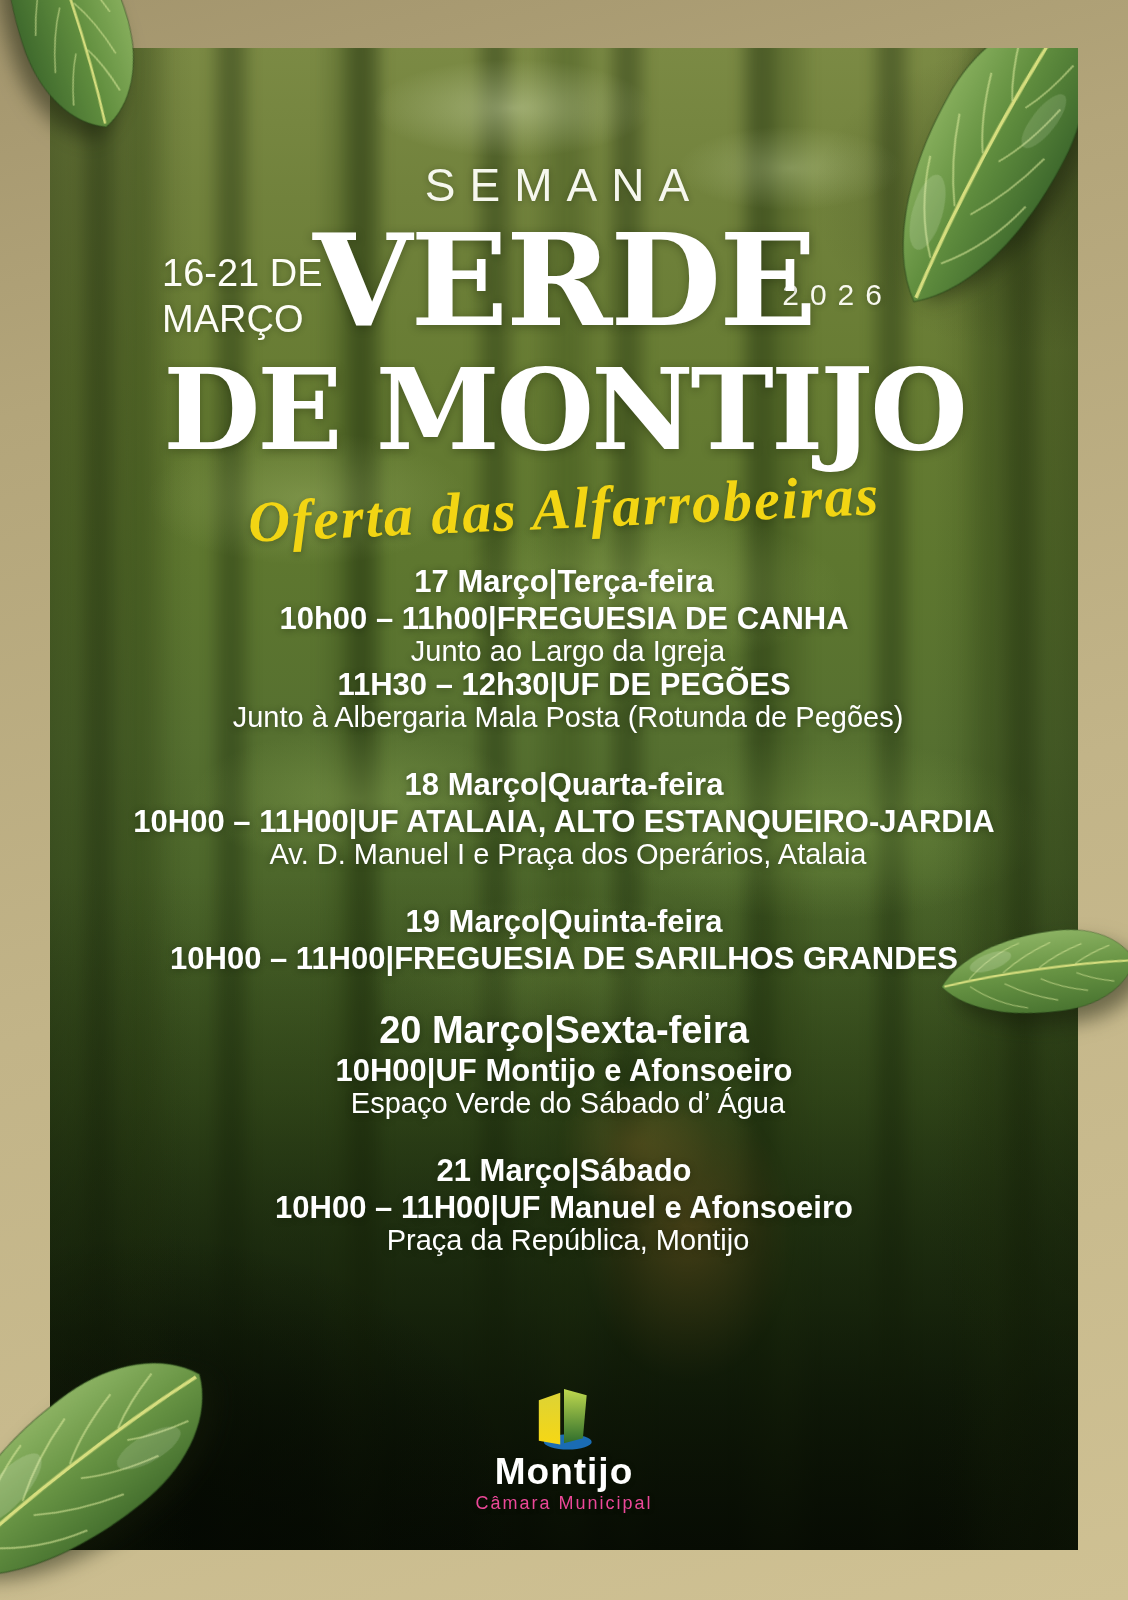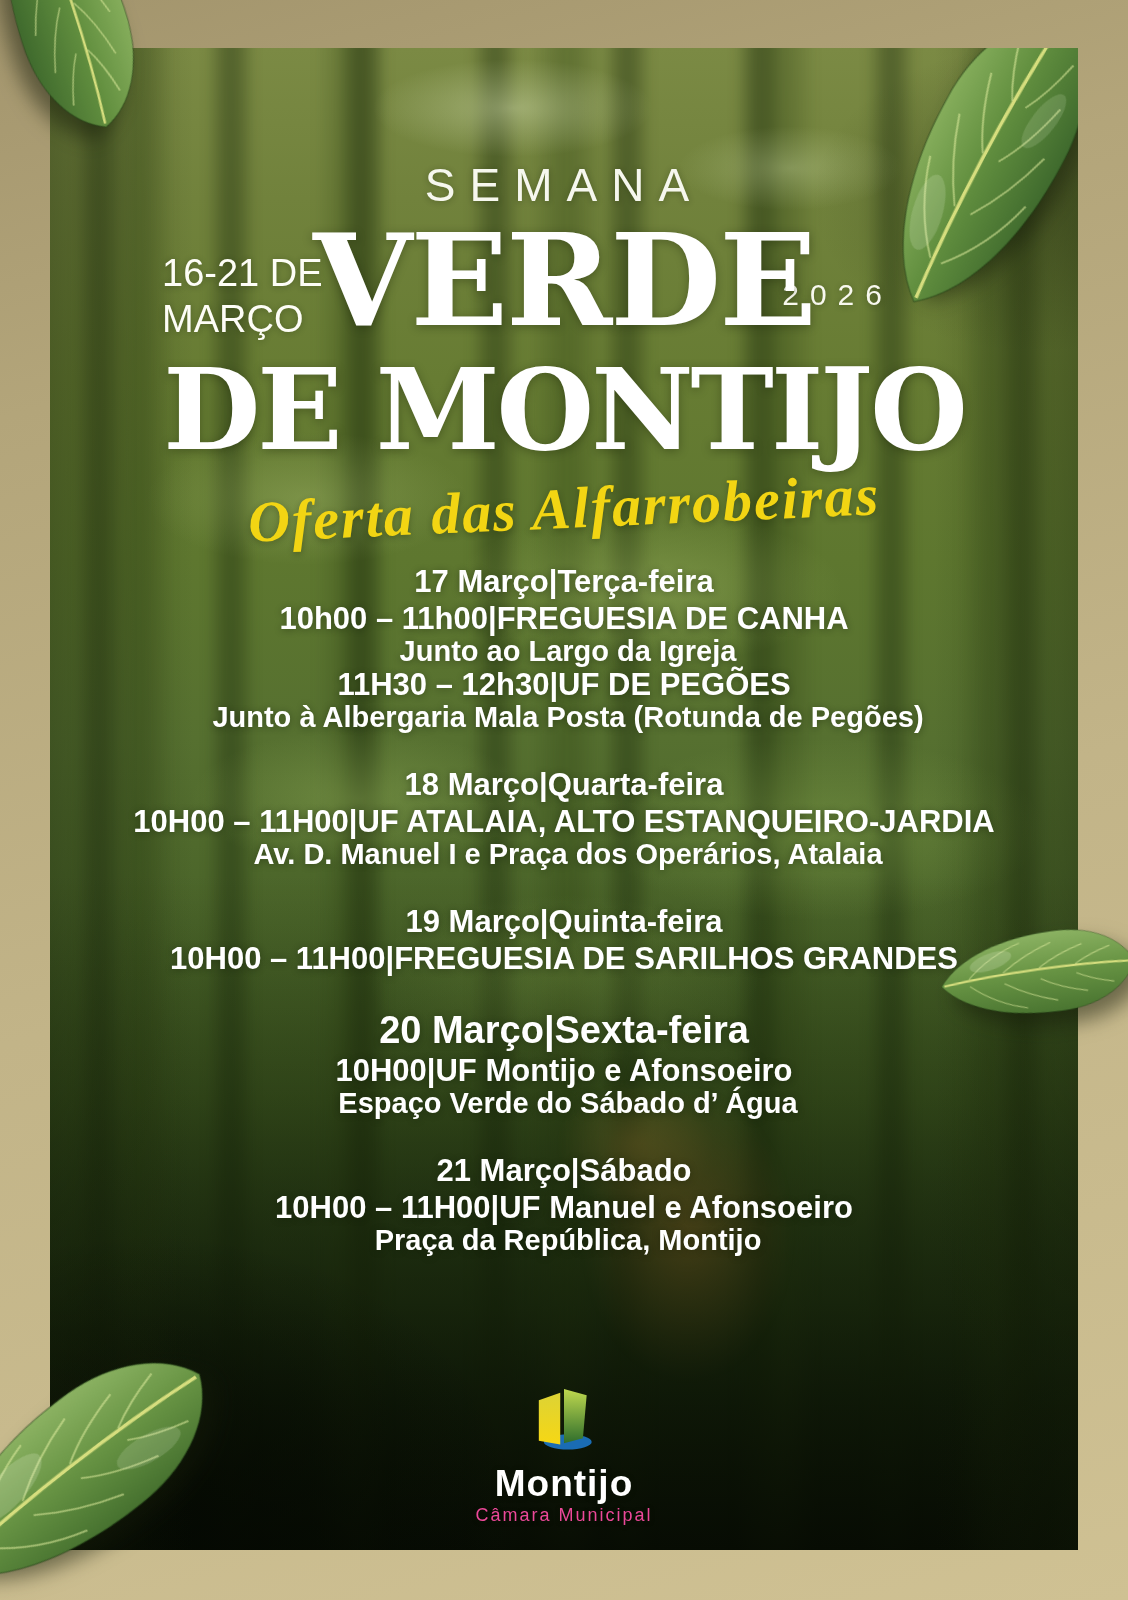--- a/index.html
+++ b/index.html
@@ -84,26 +84,26 @@
   .year{
     position:absolute;right:185px;top:230px;font-size:30px;letter-spacing:11px;
     color:#f8f8ef;text-shadow:0 1px 6px rgba(20,30,5,.3);
   }
   .schedule{margin-top:16px;text-shadow:0 1px 7px rgba(15,25,5,.4);}
   .day-block{margin:0 0 33px 0;}
   .day-heading{font-size:31px;font-weight:700;line-height:36px;margin-bottom:2px;}
   .day-heading.em{font-size:38px;line-height:44px;}
   .line{line-height:33px;}
   .line.b{font-size:31px;font-weight:700;}
-  .line.r{font-size:29px;font-weight:700;padding-left:8px;}
+  .line.r{font-size:29px;font-weight:400;padding-left:8px;}
   
   .footer{position:absolute;left:0;top:1336px;width:100%;text-align:center;z-index:3;}
   .logo-mark{display:block;margin:0 auto;}
   .logo-name{
-    font-size:37px;font-weight:700;color:#fff;line-height:40px;margin-top:12px;
+    font-size:37px;font-weight:700;color:#fff;line-height:40px;margin-top:0;
     letter-spacing:1px;text-shadow:0 1px 5px rgba(10,18,4,.5);
   }
   .logo-sub{
     font-size:18px;font-weight:300;color:#ec4899;line-height:22px;letter-spacing:2px;
     text-shadow:0 1px 4px rgba(10,18,4,.5);
   }
   
   .leaf{position:absolute;filter:drop-shadow(9px 13px 10px rgba(20,25,8,.5));}
   .leaf svg{display:block;}
   .leaf-tl{left:-68px;top:-58px;width:268px;transform:rotate(72deg);z-index:6;}

